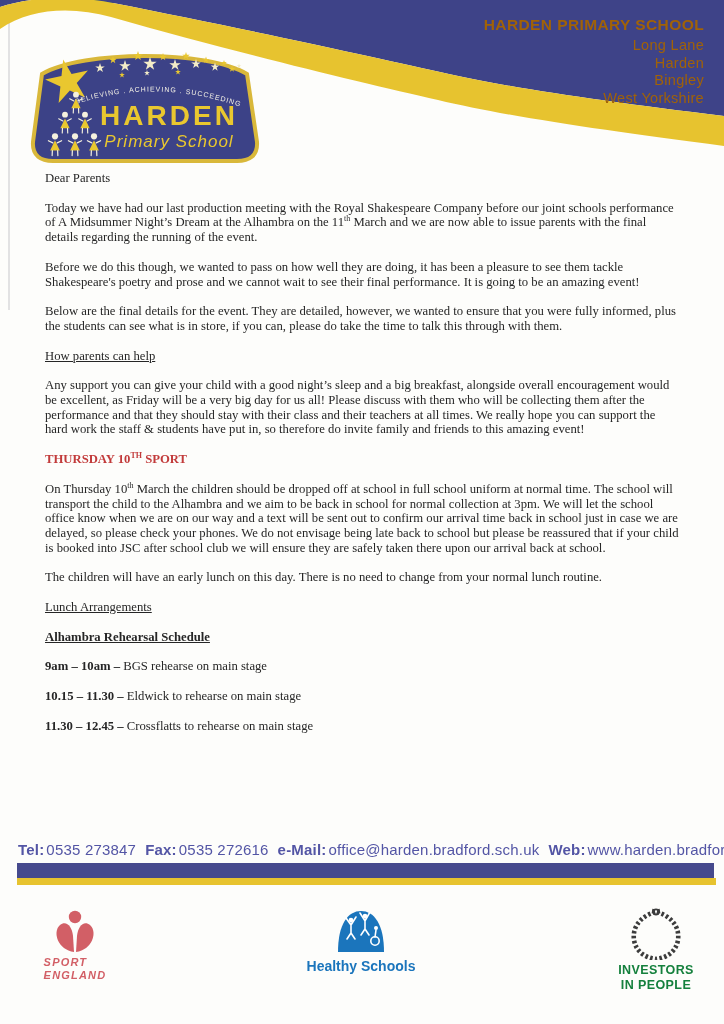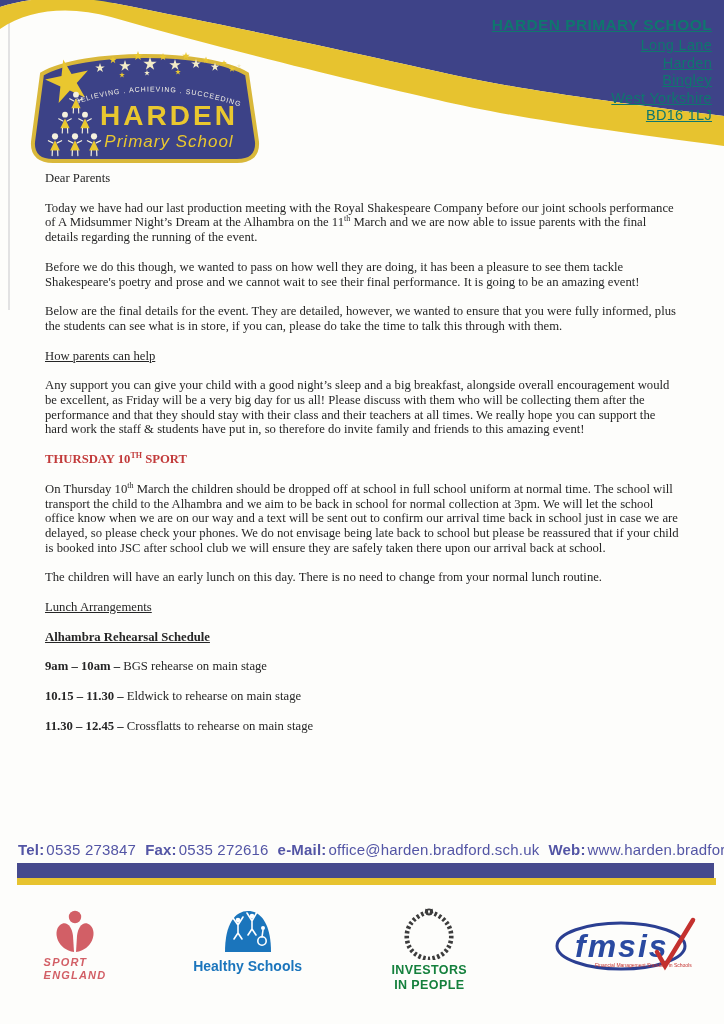--- a/index.html
+++ b/index.html
@@ -4,21 +4,21 @@
 <style>
   html,body{margin:0;padding:0;background:#e8e8e8;}
   .page{position:relative;width:724px;height:1024px;margin:0 auto;background:#fdfdfb;
         overflow:hidden;font-family:"Liberation Sans",sans-serif;}
   
   .scan-streak{position:absolute;left:8px;top:0;width:2px;height:310px;background:rgba(130,130,140,.22);}
 
   
   .header-wave{position:absolute;left:0;top:0;}
   .school-badge{position:absolute;left:26px;top:36px;}
-  .addr-block{position:absolute;right:12px;top:16px;text-align:right;color:#0f766e;text-decoration:underline;}
+  .addr-block{position:absolute;right:20px;top:16px;text-align:right;color:#a16207;}
   .addr-title{font-size:15.5px;font-weight:bold;letter-spacing:.4px;margin-bottom:3px;}
   .addr-line{font-size:14.5px;line-height:17.5px;letter-spacing:.3px;}
 
   
   .letter-body{position:absolute;left:45px;top:171px;width:636px;}
   .blk{margin:0 0 15px 0;font-family:"Liberation Serif",serif;font-size:12.7px;
        line-height:14.7px;color:#262626;}
   .blk sup{font-size:8px;line-height:0;}
   .blk .b{font-weight:bold;}
   .h-underline{text-decoration:underline;}
@@ -101,21 +101,20 @@
       <use href="#kid" transform="translate(68,108) scale(1.1)"></use>
     </g>
   </svg>
 
   <div class="addr-block">
     <div class="addr-title">HARDEN PRIMARY SCHOOL</div>
     <div class="addr-line">Long Lane</div>
     <div class="addr-line">Harden</div>
     <div class="addr-line">Bingley</div>
     <div class="addr-line">West Yorkshire</div>
-    <div class="addr-line">BD16 1LJ</div>
   </div>
 
   <div class="letter-body">
       <p class="blk para"><span>Dear Parents</span></p>
       <p class="blk para"><span>Today we have  had our last production meeting with the Royal Shakespeare Company before our joint schools performance of A Midsummer Night’s Dream at the Alhambra on the 11</span><sup>th</sup><span> March and we are now able to issue parents with the final details regarding the running of the event.</span></p>
       <p class="blk para"><span>Before we do this though, we wanted to pass on how well they are doing, it has been a pleasure to see them tackle Shakespeare's poetry and prose and we cannot wait to see their final performance.  It is going to be an amazing event!</span></p>
       <p class="blk para"><span>Below are the final details for the event. They are detailed, however, we wanted to ensure that you were fully informed, plus the students can see what is in store, if you can, please do take the time to talk this through with them.</span></p>
       <p class="blk h-underline"><span>How parents can help</span></p>
       <p class="blk para"><span>Any support you can give your child with a good night’s sleep and a big breakfast, alongside overall encouragement would be excellent, as Friday will be a very big day for us all!  Please discuss with them who will be collecting them after the performance and that they should stay with their class and their teachers at all times.  We really hope you can support the hard work the staff &amp; students have put in, so therefore do invite family and friends to this amazing event!</span></p>
       <p class="blk h-red"><span>THURSDAY 10</span><sup>TH</sup><span> SPORT</span></p>
@@ -177,23 +176,15 @@
         </g>
         <circle cx="32" cy="4" r="2.6" fill="none" stroke="#3c3c3c" stroke-width="1.6"></circle>
       </svg>
       <div class="iip-text">
         <div>INVESTORS</div>
         <div>IN PEOPLE</div>
       </div>
     </div>
 
 
-    <div class="logo-col" style="width:152px;padding-top:14px;">
-      <svg width="150" height="62" viewBox="0 0 150 62">
-        <ellipse cx="68" cy="32" rx="64" ry="23" fill="none" stroke="#2b3f92" stroke-width="3"></ellipse>
-        <text x="22" y="43" font-size="32" font-weight="bold" font-style="italic" letter-spacing="2" fill="#2a4aa1" font-family="Liberation Sans, sans-serif">fmsis</text>
-        <path d="M104,38 L112,52 L140,6" stroke="#c4312e" stroke-width="4.5" fill="none" stroke-linecap="round"></path>
-        <text x="42" y="53" font-size="5" fill="#c4312e" font-family="Liberation Sans, sans-serif">Financial Management Standard in Schools</text>
-      </svg>
-    </div>
 
   </div>
 </div>
 
 </body></html>

